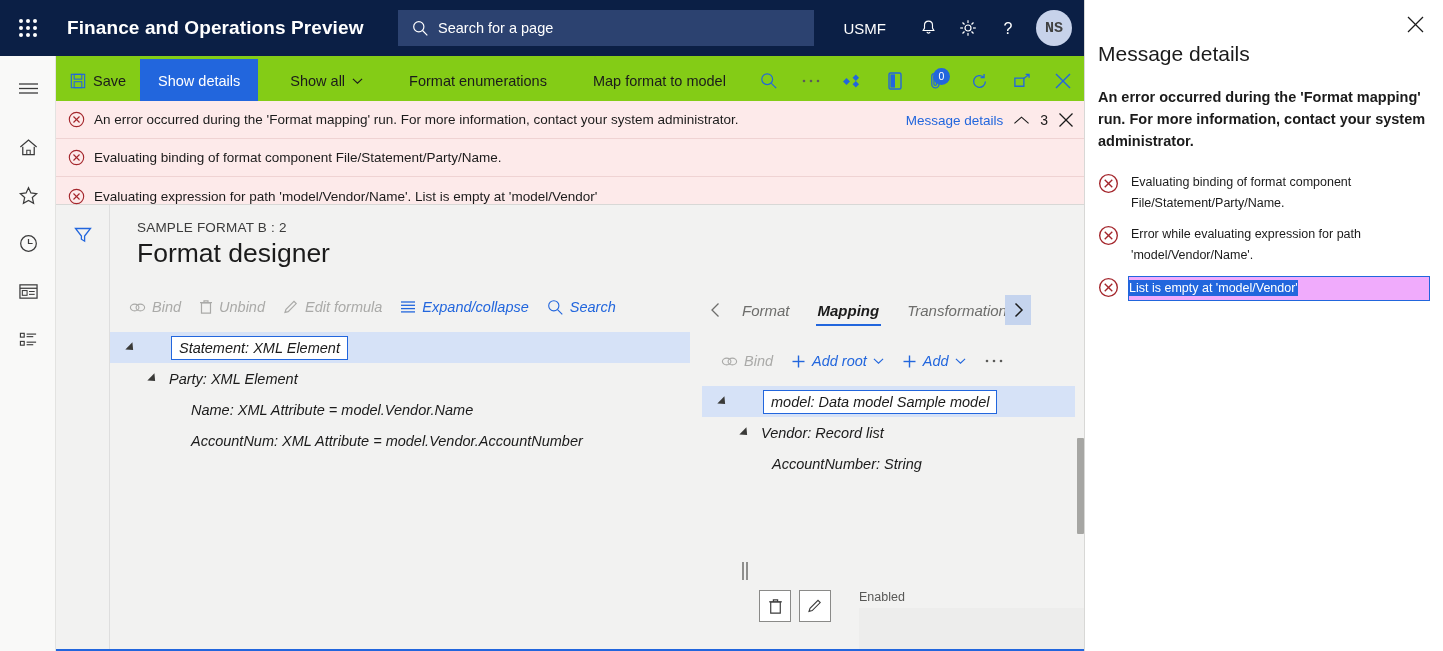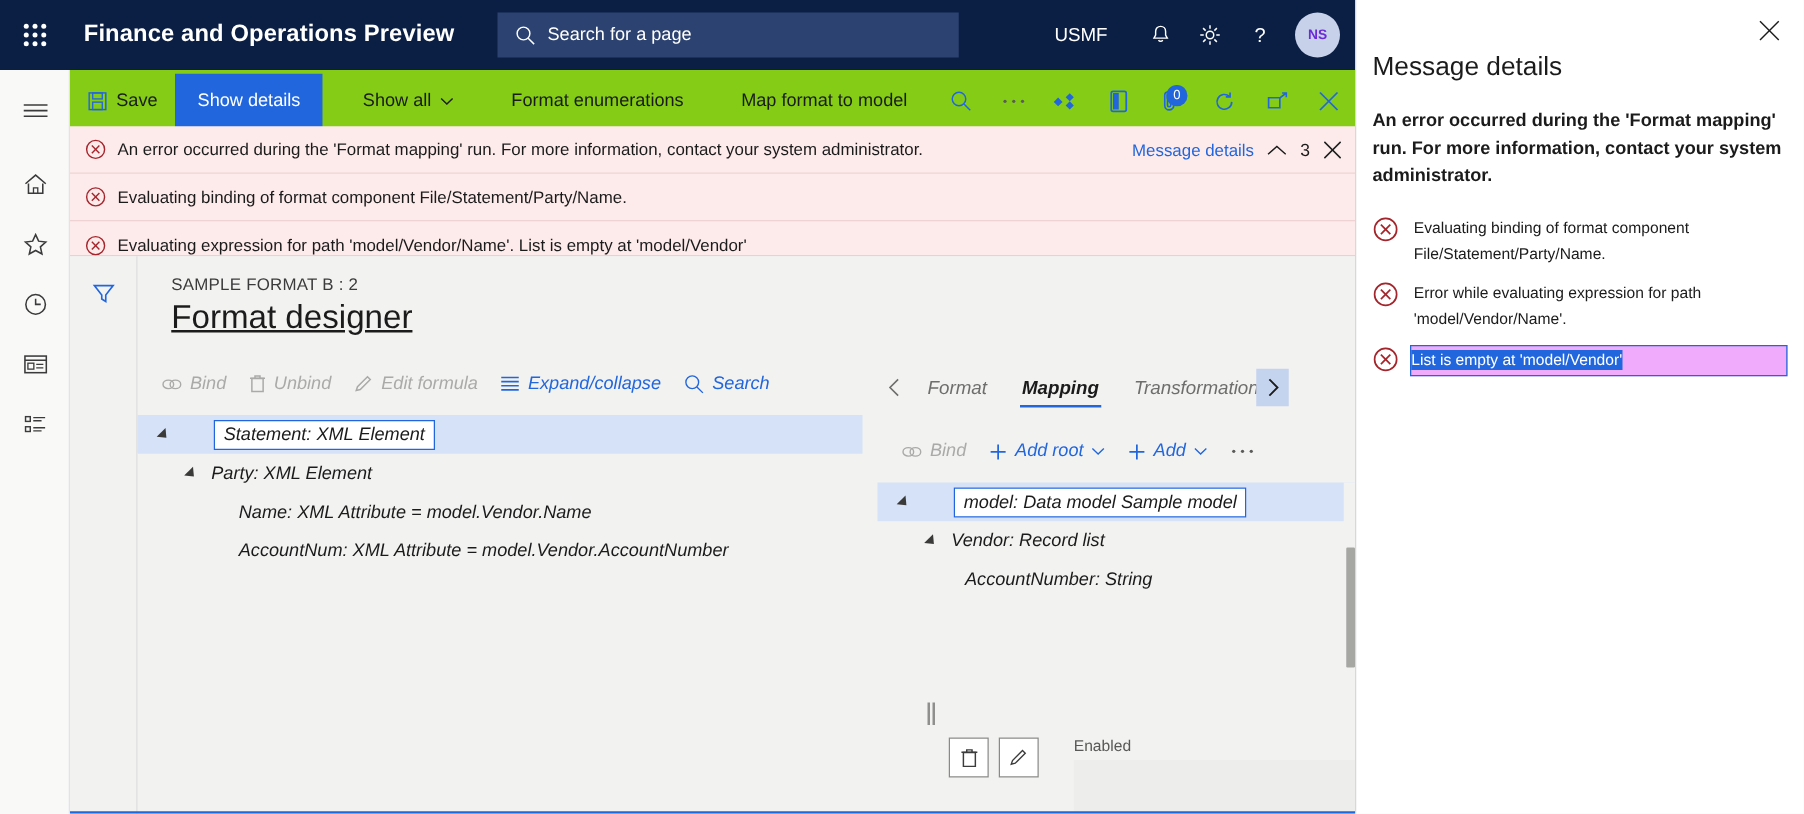--- a/index.html
+++ b/index.html
@@ -42,21 +42,21 @@
   .app-title {
     color: #ffffff;
     font-size: 19px;
     font-weight: bold;
     margin-left: 11px;
     white-space: nowrap;
     letter-spacing: 0.1px;
   }
   .searchbox {
     position: absolute; left: 398px; top: 10px;
-    width: 369px; height: 36px;
+    width: 416px; height: 36px;
     background: #2c4270;
     display: flex; align-items: center;
     padding-left: 14px;
     cursor: text;
   }
   .searchbox .mag { margin-right: 9px; display:flex; }
   .searchbox .ph {
     color: #ffffff; font-size: 14.5px;
     white-space: nowrap;
   }
@@ -69,24 +69,24 @@
   .topright .company {
     color: #ffffff; font-size: 15px; margin-right: 22px; cursor: pointer;
   }
   .topright .ticon {
     width: 40px; height: 56px;
     display: flex; align-items: center; justify-content: center;
     cursor: pointer;
   }
   .avatar {
     width: 36px; height: 36px; border-radius: 50%;
-    background: #c7d2ea; color: #6d28d9;
+    background: #c7d2ea; color: #404040;
     display: flex; align-items: center; justify-content: center;
-    font-size: 11px; font-weight: bold;
-    margin-left: 8px; cursor: pointer;
+    font-size: 15px; font-weight: bold;
+    margin-left: 8px; cursor: pointer; font-family: Liberation Mono, monospace;
   }
 
   
   .rail {
     position: absolute; left: 0; top: 56px;
     width: 56px; height: 595px;
     background: #f9f9f8;
     border-right: 1px solid #e3e3e1;
   }
   .rail-item {
@@ -179,21 +179,21 @@
   .content {
     position: absolute; left: 54px; top: 0;
     width: 974px; height: 446px;
   }
   .breadcrumb {
     margin: 15px 0 0 27px;
     font-size: 13.5px; color: #3b3b3b; letter-spacing: 0.2px;
   }
   .pagetitle {
     margin: 3px 0 0 27px;
-    font-size: 26.5px; color: #1b1b1b; font-weight: normal; text-decoration: underline;
+    font-size: 26.5px; color: #1b1b1b; font-weight: normal;
   }
 
   
   .panes {
     position: absolute; left: 0; top: 85px;
     width: 974px; height: 361px; font-style: italic;
   }
   .pane-left { position: absolute; left: 0; top: 0; width: 580px; height: 361px; }
   .pane-right { position: absolute; left: 592px; top: 0; width: 382px; height: 361px; }
 

